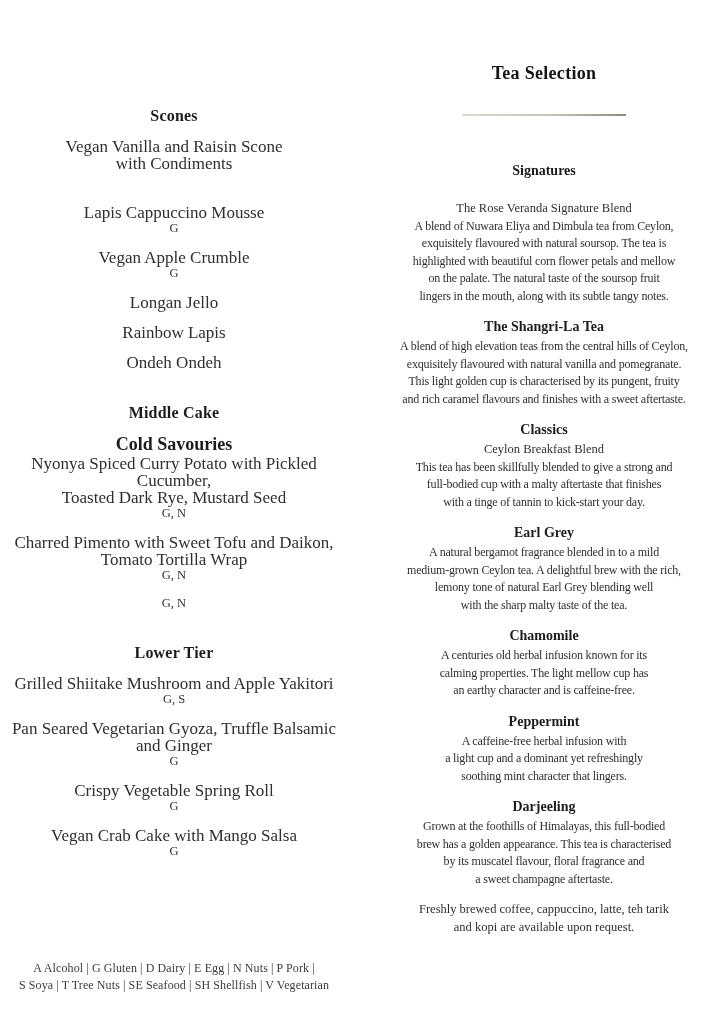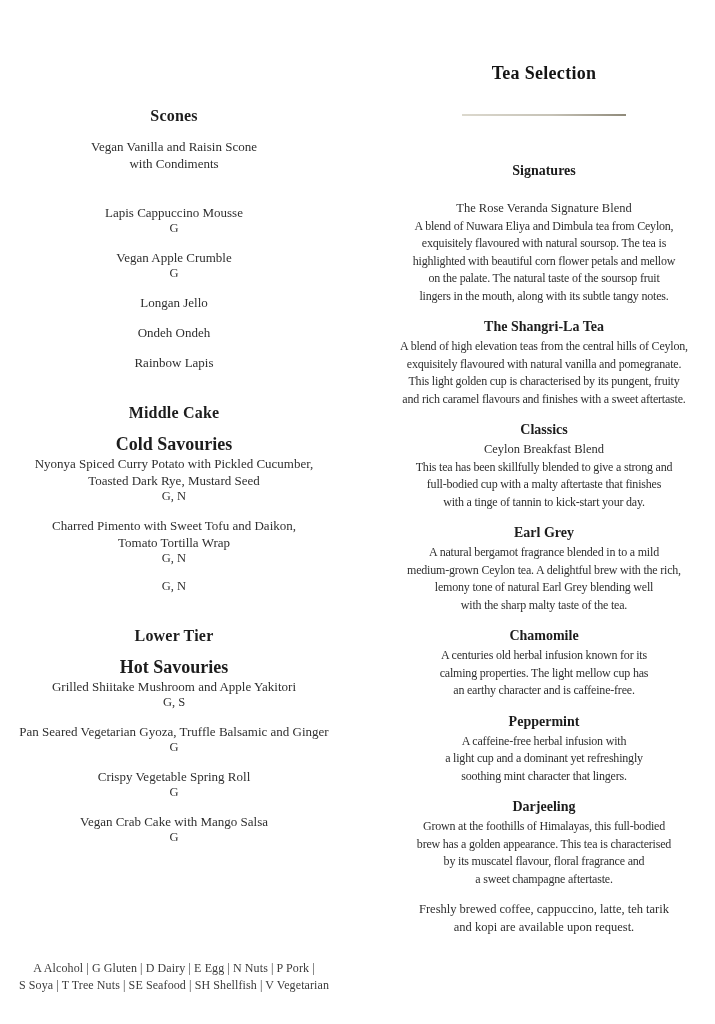--- a/index.html
+++ b/index.html
@@ -33,21 +33,21 @@
   }
   .l-subtitle {
     font-size: 18px;
     font-weight: bold;
     line-height: 18px;
     margin: 0 0 2px 0;
     color: #1c1c1c;
   }
   .l-item { margin-bottom: 13px; }
   .l-name {
-    font-size: 13px;
+    font-size: 17px;
     line-height: 17px;
     white-space: pre-line;
     color: #2f2f2f;
   }
   .l-allergens {
     font-size: 12.5px;
     line-height: 15px;
     color: #2f2f2f;
   }
   .legend {
@@ -134,24 +134,24 @@
         <div class="l-allergens">G</div>
       </div>
       <div class="l-item">
         <div class="l-name">Vegan Apple Crumble</div>
         <div class="l-allergens">G</div>
       </div>
       <div class="l-item">
         <div class="l-name">Longan Jello</div>
       </div>
       <div class="l-item">
+        <div class="l-name">Rainbow Lapis</div>
+      </div>
+      <div class="l-item">
         <div class="l-name">Ondeh Ondeh</div>
-      </div>
-      <div class="l-item">
-        <div class="l-name">Rainbow Lapis</div>
       </div>
     </section>
 
     <section class="l-section">
       <h2 class="l-title">Middle Cake</h2>
       <h3 class="l-subtitle">Cold Savouries</h3>
       <div class="l-item">
         <div class="l-name">Nyonya Spiced Curry Potato with Pickled Cucumber,
 Toasted Dark Rye, Mustard Seed</div>
         <div class="l-allergens">G, N</div>
@@ -161,21 +161,20 @@
 Tomato Tortilla Wrap</div>
         <div class="l-allergens">G, N</div>
       </div>
       <div class="l-item">
         <div class="l-allergens">G, N</div>
       </div>
     </section>
 
     <section class="l-section">
       <h2 class="l-title">Lower Tier</h2>
-      <h3 class="l-subtitle">Hot Savouries</h3>
       <div class="l-item">
         <div class="l-name">Grilled Shiitake Mushroom and Apple Yakitori</div>
         <div class="l-allergens">G, S</div>
       </div>
       <div class="l-item">
         <div class="l-name">Pan Seared Vegetarian Gyoza, Truffle Balsamic and Ginger</div>
         <div class="l-allergens">G</div>
       </div>
       <div class="l-item">
         <div class="l-name">Crispy Vegetable Spring Roll</div>

